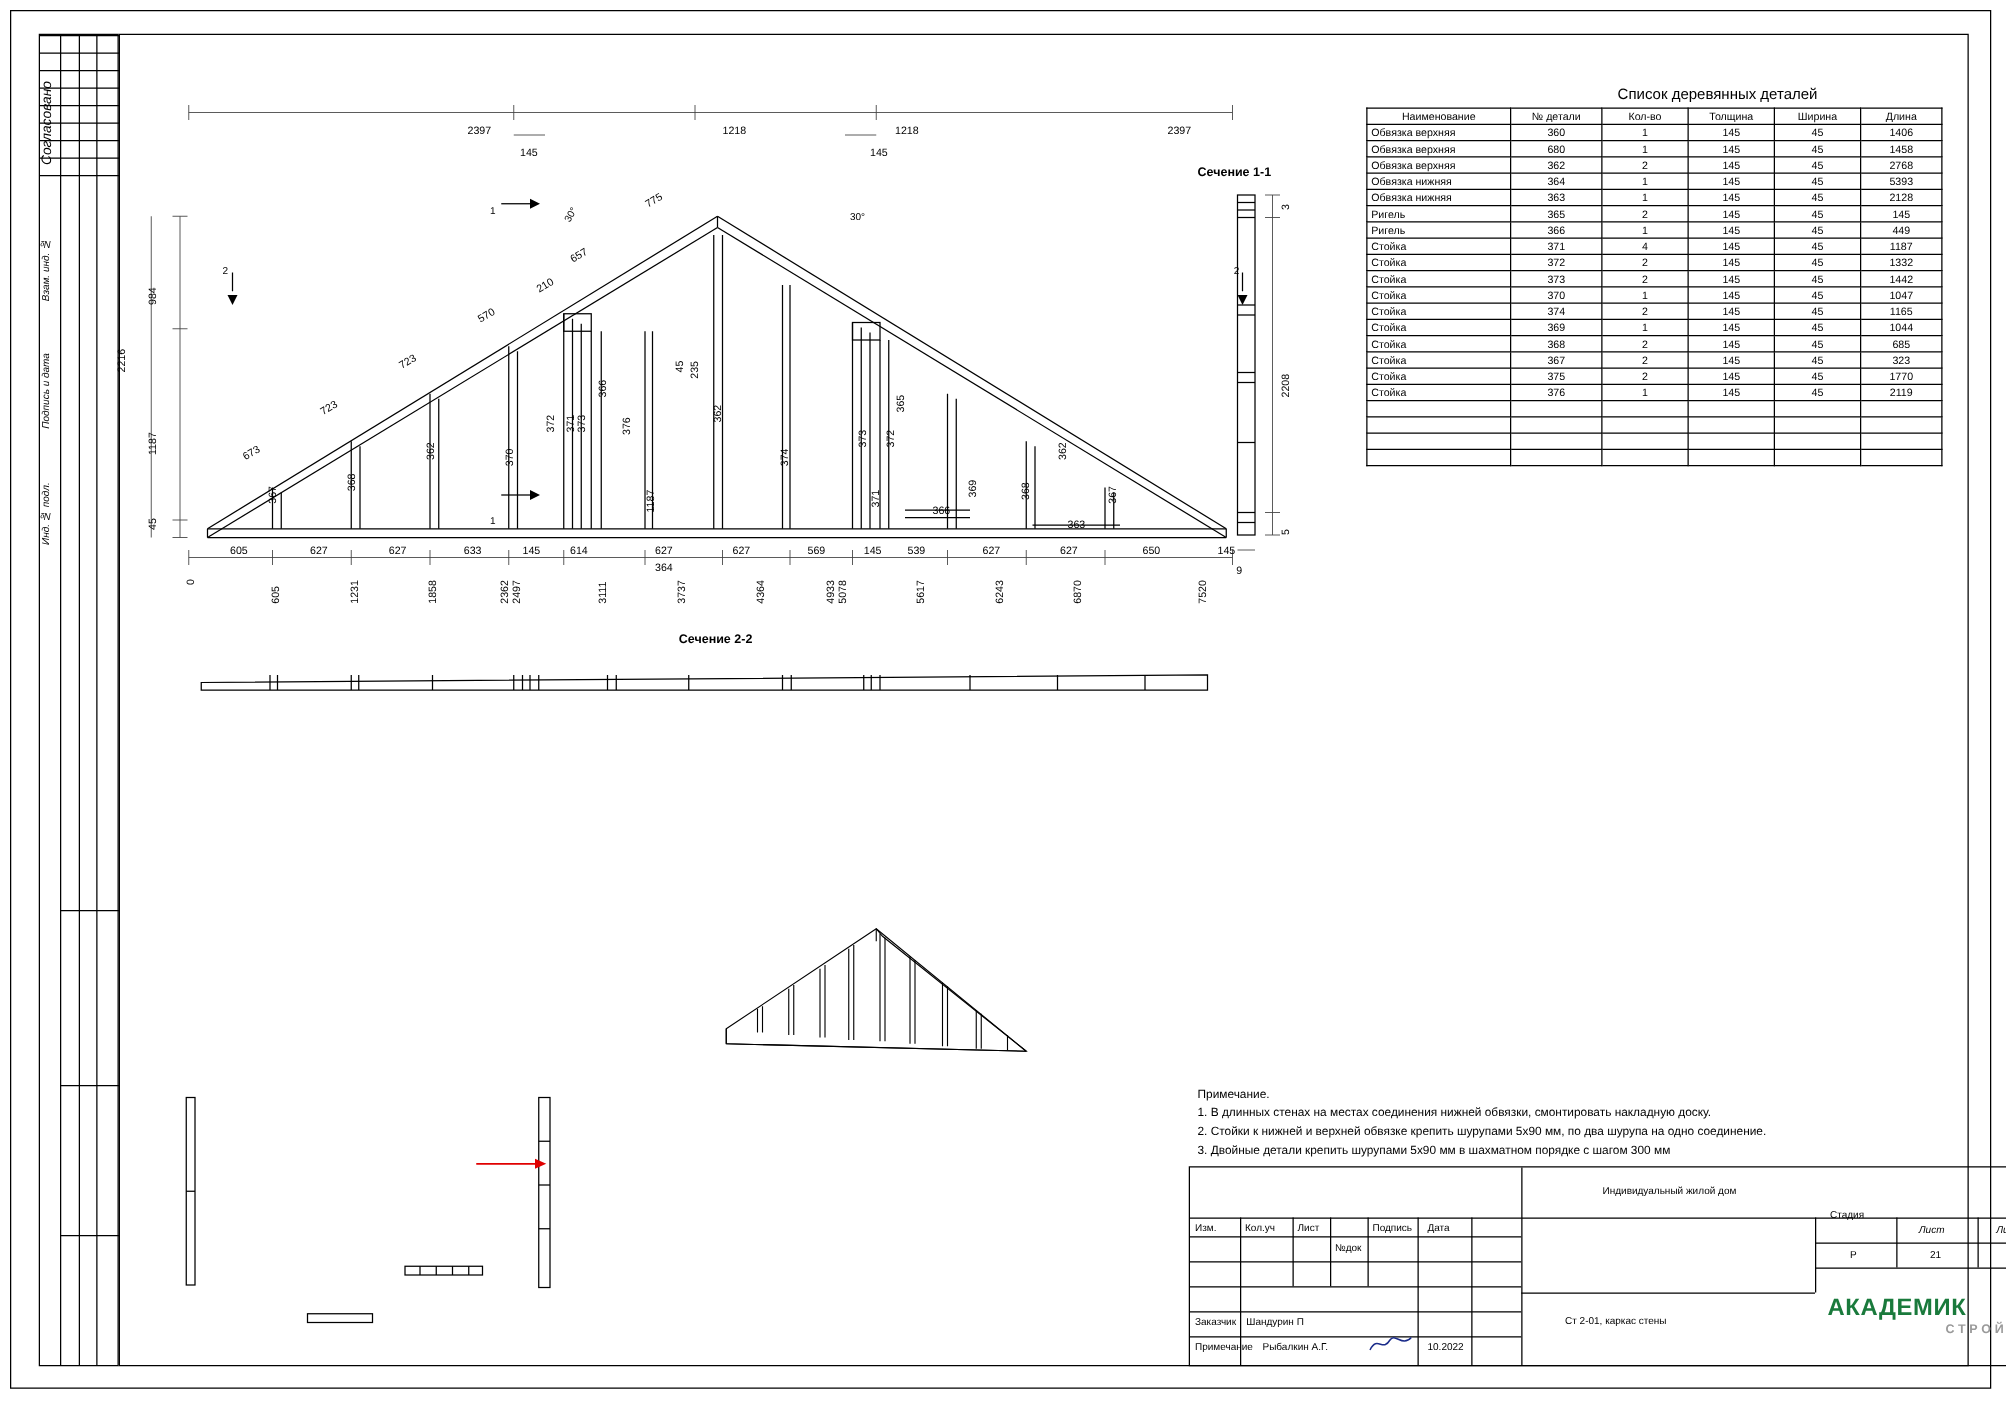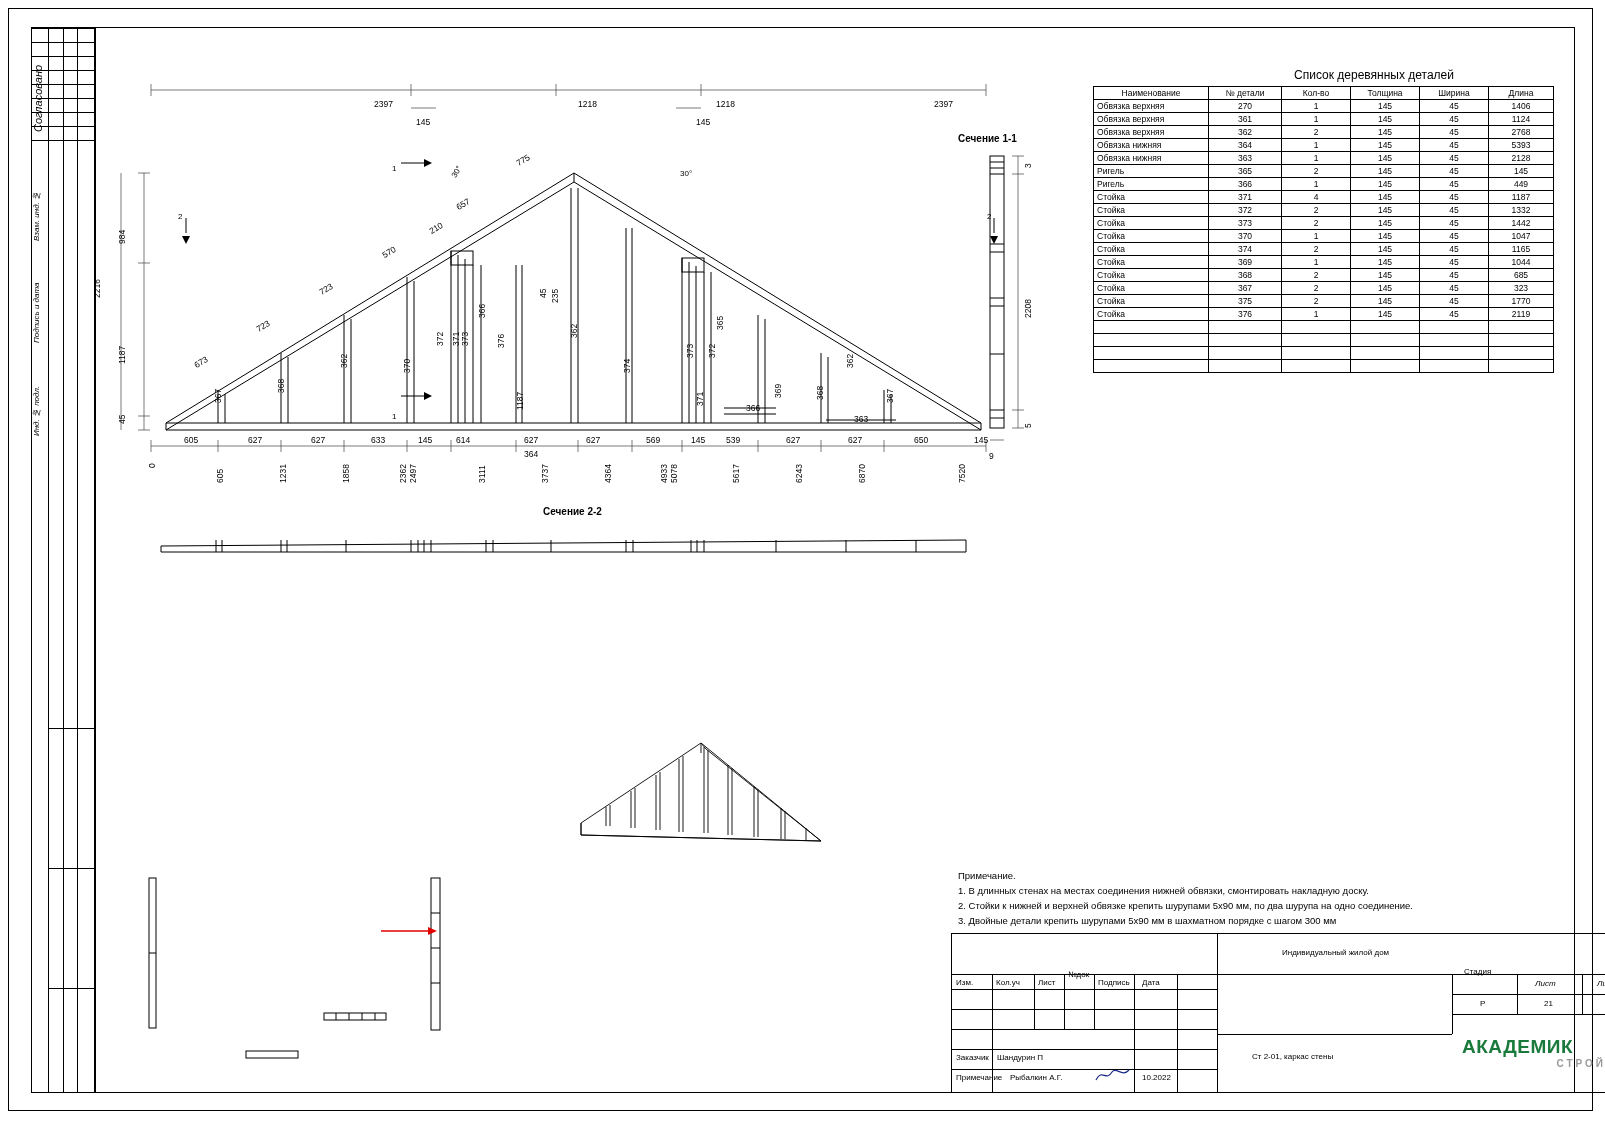--- a/index.html
+++ b/index.html
@@ -370,33 +370,33 @@
           <th style="width:66px;">№ детали</th>
           <th style="width:62px;">Кол-во</th>
           <th style="width:62px;">Толщина</th>
           <th style="width:62px;">Ширина</th>
           <th style="width:58px;">Длина</th>
         </tr>
       </thead>
       <tbody id="parts-body">
           <tr>
             <td class="name">Обвязка верхняя</td>
-            <td>270</td>
+            <td>360</td>
             <td>1</td>
             <td>145</td>
             <td>45</td>
             <td>1406</td>
           </tr>
           <tr>
             <td class="name">Обвязка верхняя</td>
-            <td>361</td>
-            <td>1</td>
-            <td>145</td>
-            <td>45</td>
-            <td>1124</td>
+            <td>680</td>
+            <td>1</td>
+            <td>145</td>
+            <td>45</td>
+            <td>1458</td>
           </tr>
           <tr>
             <td class="name">Обвязка верхняя</td>
             <td>362</td>
             <td>2</td>
             <td>145</td>
             <td>45</td>
             <td>2768</td>
           </tr>
           <tr>
@@ -572,21 +572,21 @@
       <div class="hline" style="left:500px;top:60px;width:200px;"></div>
       <div class="hline" style="left:500px;top:80px;width:200px;"></div>
       <div class="hline" style="left:265px;top:100px;width:235px;"></div>
       <div class="vline" style="left:500px;top:40px;height:60px;"></div>
       <div class="vline" style="left:565px;top:40px;height:40px;"></div>
       <div class="vline" style="left:630px;top:40px;height:40px;"></div>
 
       <div class="txt" style="left:4px;top:44px;">Изм.</div>
       <div class="txt" style="left:44px;top:44px;">Кол.уч</div>
       <div class="txt" style="left:86px;top:44px;">Лист</div>
-      <div class="txt" style="left:116px;top:36px;">№док</div>
+      <div class="txt" style="left:116px;top:60px;">№док</div>
       <div class="txt" style="left:146px;top:44px;">Подпись</div>
       <div class="txt" style="left:190px;top:44px;">Дата</div>
 
       <div class="txt" style="left:4px;top:119px;">Заказчик</div>
       <div class="txt" style="left:45px;top:119px;">Шандурин П</div>
       <div class="txt" style="left:4px;top:139px;">Примечание</div>
       <div class="txt" style="left:58px;top:139px;">Рыбалкин А.Г.</div>
       <div class="txt" style="left:190px;top:139px;">10.2022</div>
       <svg width="38" height="18" style="left:142px;top:132px;">
         <path d="M2,14 C8,2 12,16 18,6 C22,0 28,12 35,4" stroke="#1b2c8a" fill="none" stroke-width="1.2"></path>

